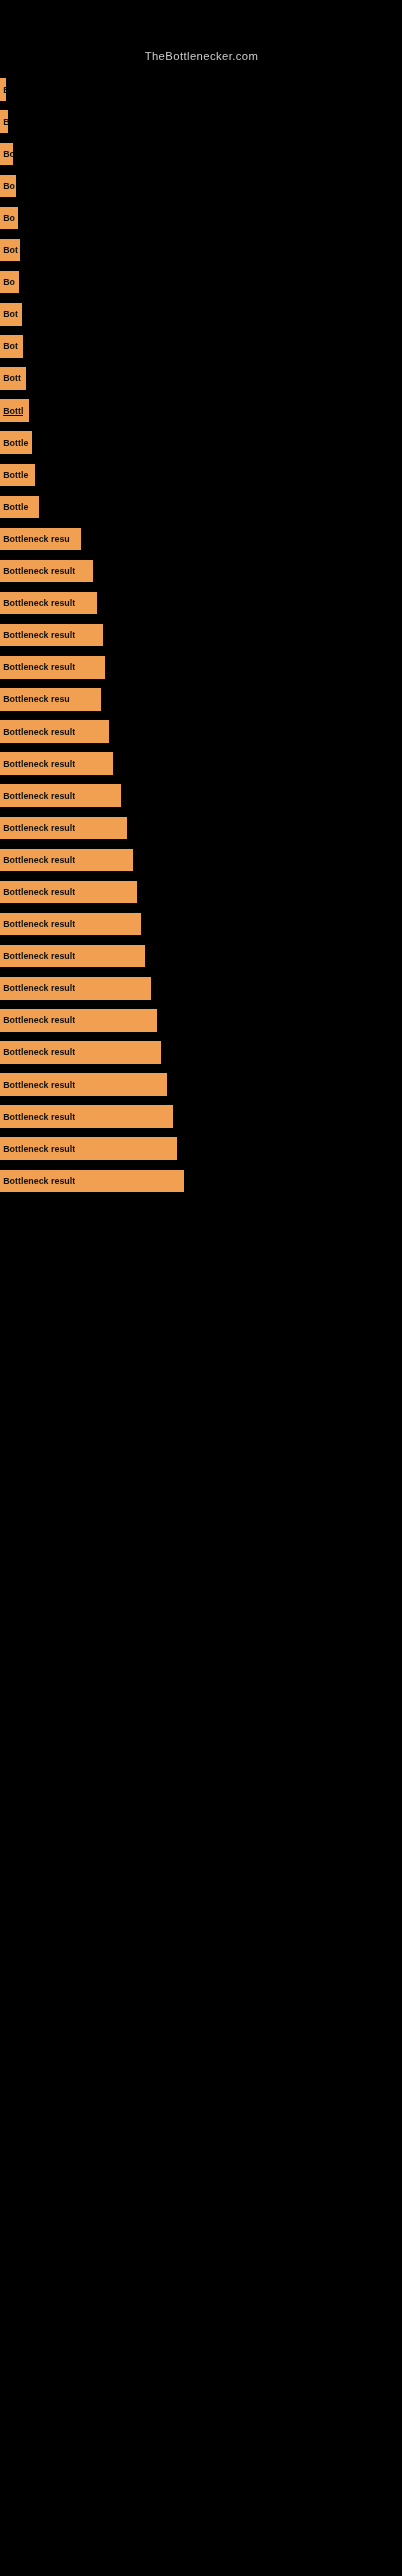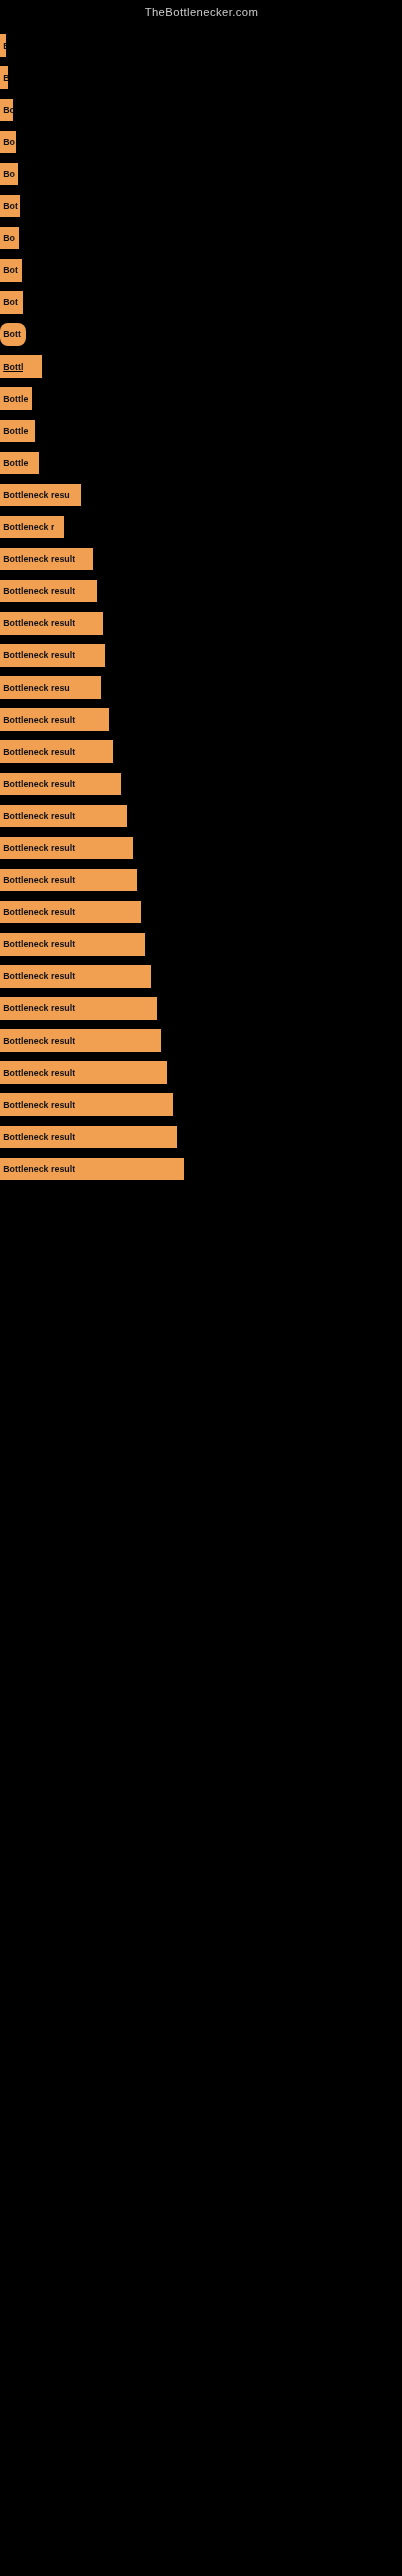--- a/index.html
+++ b/index.html
@@ -11,20 +11,21 @@
       position: relative;
       overflow-x: hidden;
     }
 
     .site-title {
       color: #ccc;
       font-size: 11.3px;
       text-align: center;
       padding: 6.4px 0 3.2px 0;
       letter-spacing: 0.4px;
+      margin-top: 44px;
     }
 
     .bars-container {
       padding-top: 8px;
       display: flex;
       flex-direction: column;
       gap: 0px;
     }
 
     .bar-row {
@@ -95,26 +96,26 @@
       <div class="bar" style="width: 22px;">
         <span class="bar-label">Bot</span>
       </div>
     </div>
     <div class="bar-row">
       <div class="bar" style="width: 22.5px;">
         <span class="bar-label">Bot</span>
       </div>
     </div>
     <div class="bar-row">
-      <div class="bar" style="width: 26px; border-radius: 8px;">
+      <div class="bar" style="width: 26px;">
         <span class="bar-label">Bott</span>
       </div>
     </div>
     <div class="bar-row">
-      <div class="bar" style="width: 42px; text-decoration: underline;">
+      <div class="bar" style="width: 29px; text-decoration: underline;">
         <span class="bar-label">Bottl</span>
       </div>
     </div>
     <div class="bar-row">
       <div class="bar" style="width: 32px;">
         <span class="bar-label">Bottle</span>
       </div>
     </div>
     <div class="bar-row">
       <div class="bar" style="width: 35px;">
@@ -125,25 +126,20 @@
       <div class="bar" style="width: 39px;">
         <span class="bar-label">Bottle</span>
       </div>
     </div>
     <div class="bar-row">
       <div class="bar" style="width: 81px;">
         <span class="bar-label">Bottleneck resu</span>
       </div>
     </div>
     <div class="bar-row">
-      <div class="bar" style="width: 64px;">
-        <span class="bar-label">Bottleneck r</span>
-      </div>
-    </div>
-    <div class="bar-row">
       <div class="bar" style="width: 93px;">
         <span class="bar-label">Bottleneck result</span>
       </div>
     </div>
     <div class="bar-row">
       <div class="bar" style="width: 97px;">
         <span class="bar-label">Bottleneck result</span>
       </div>
     </div>
     <div class="bar-row">

